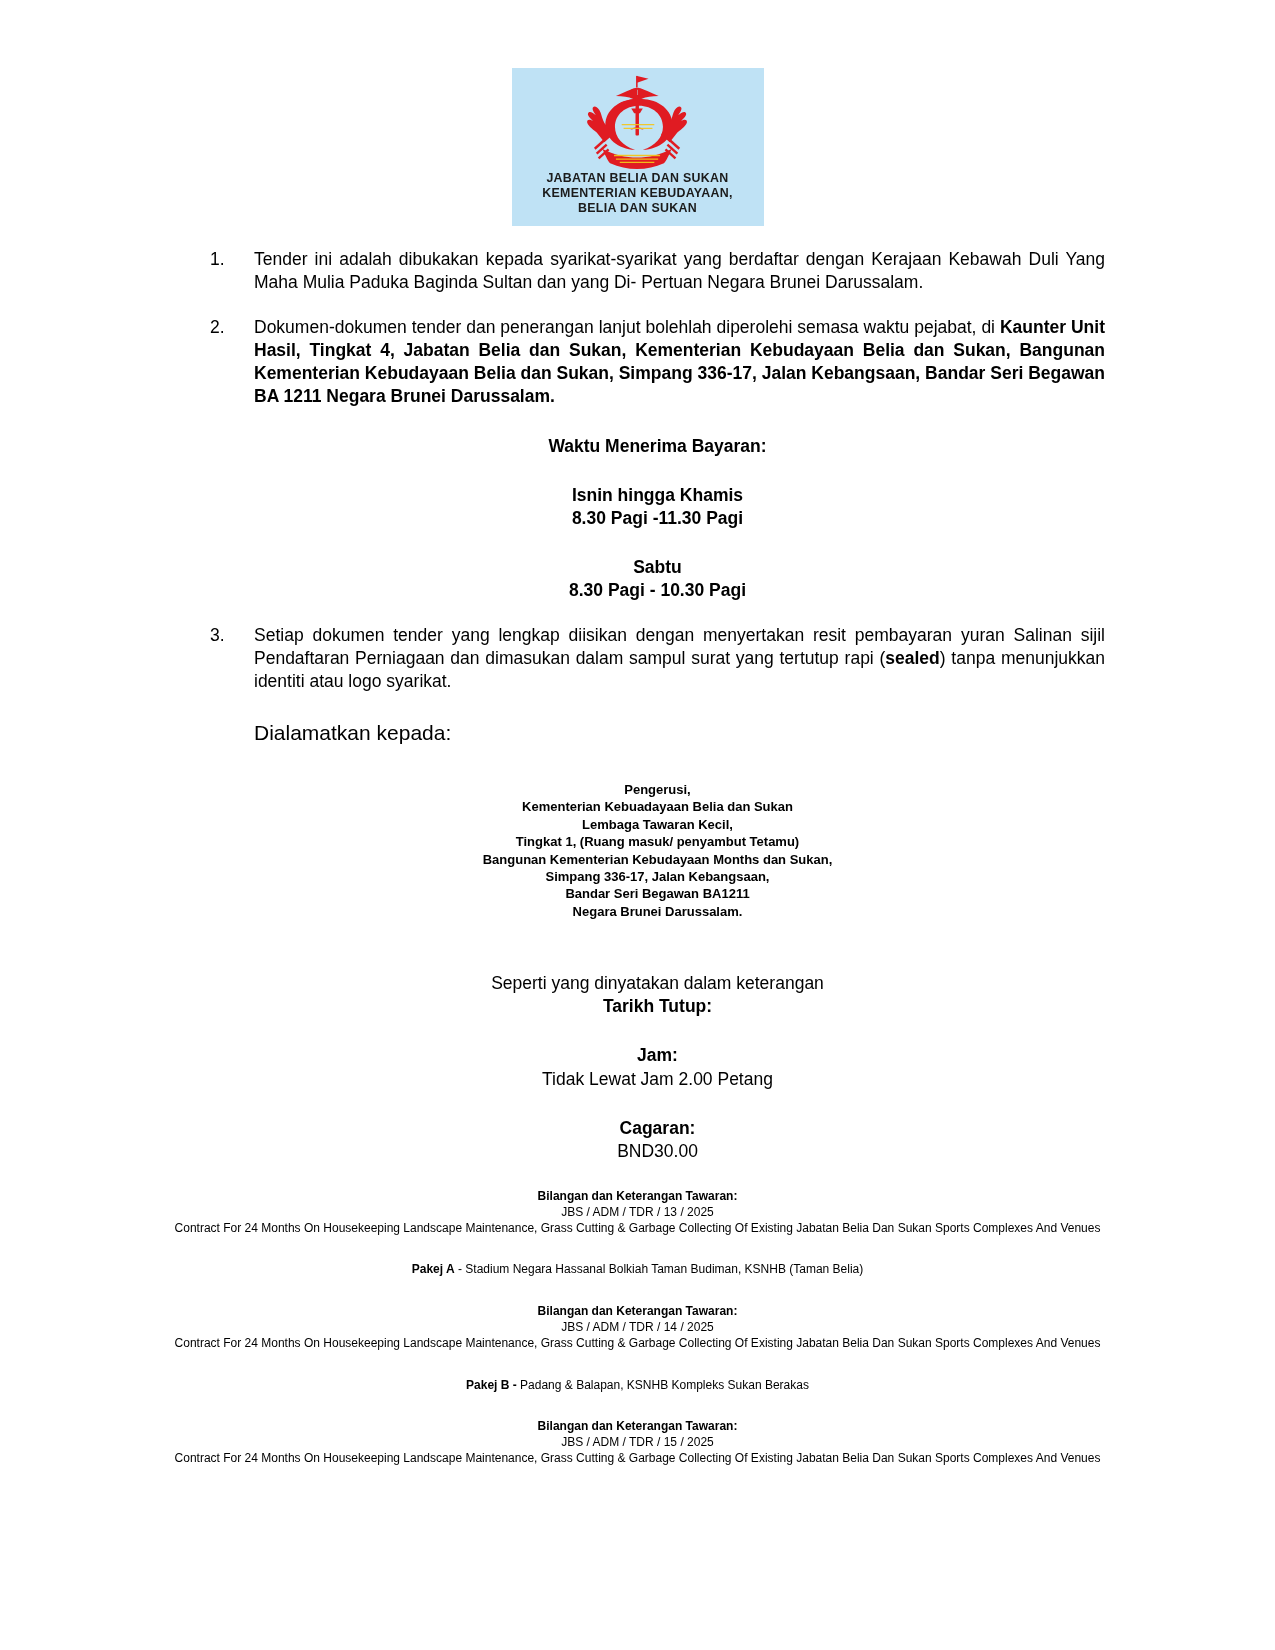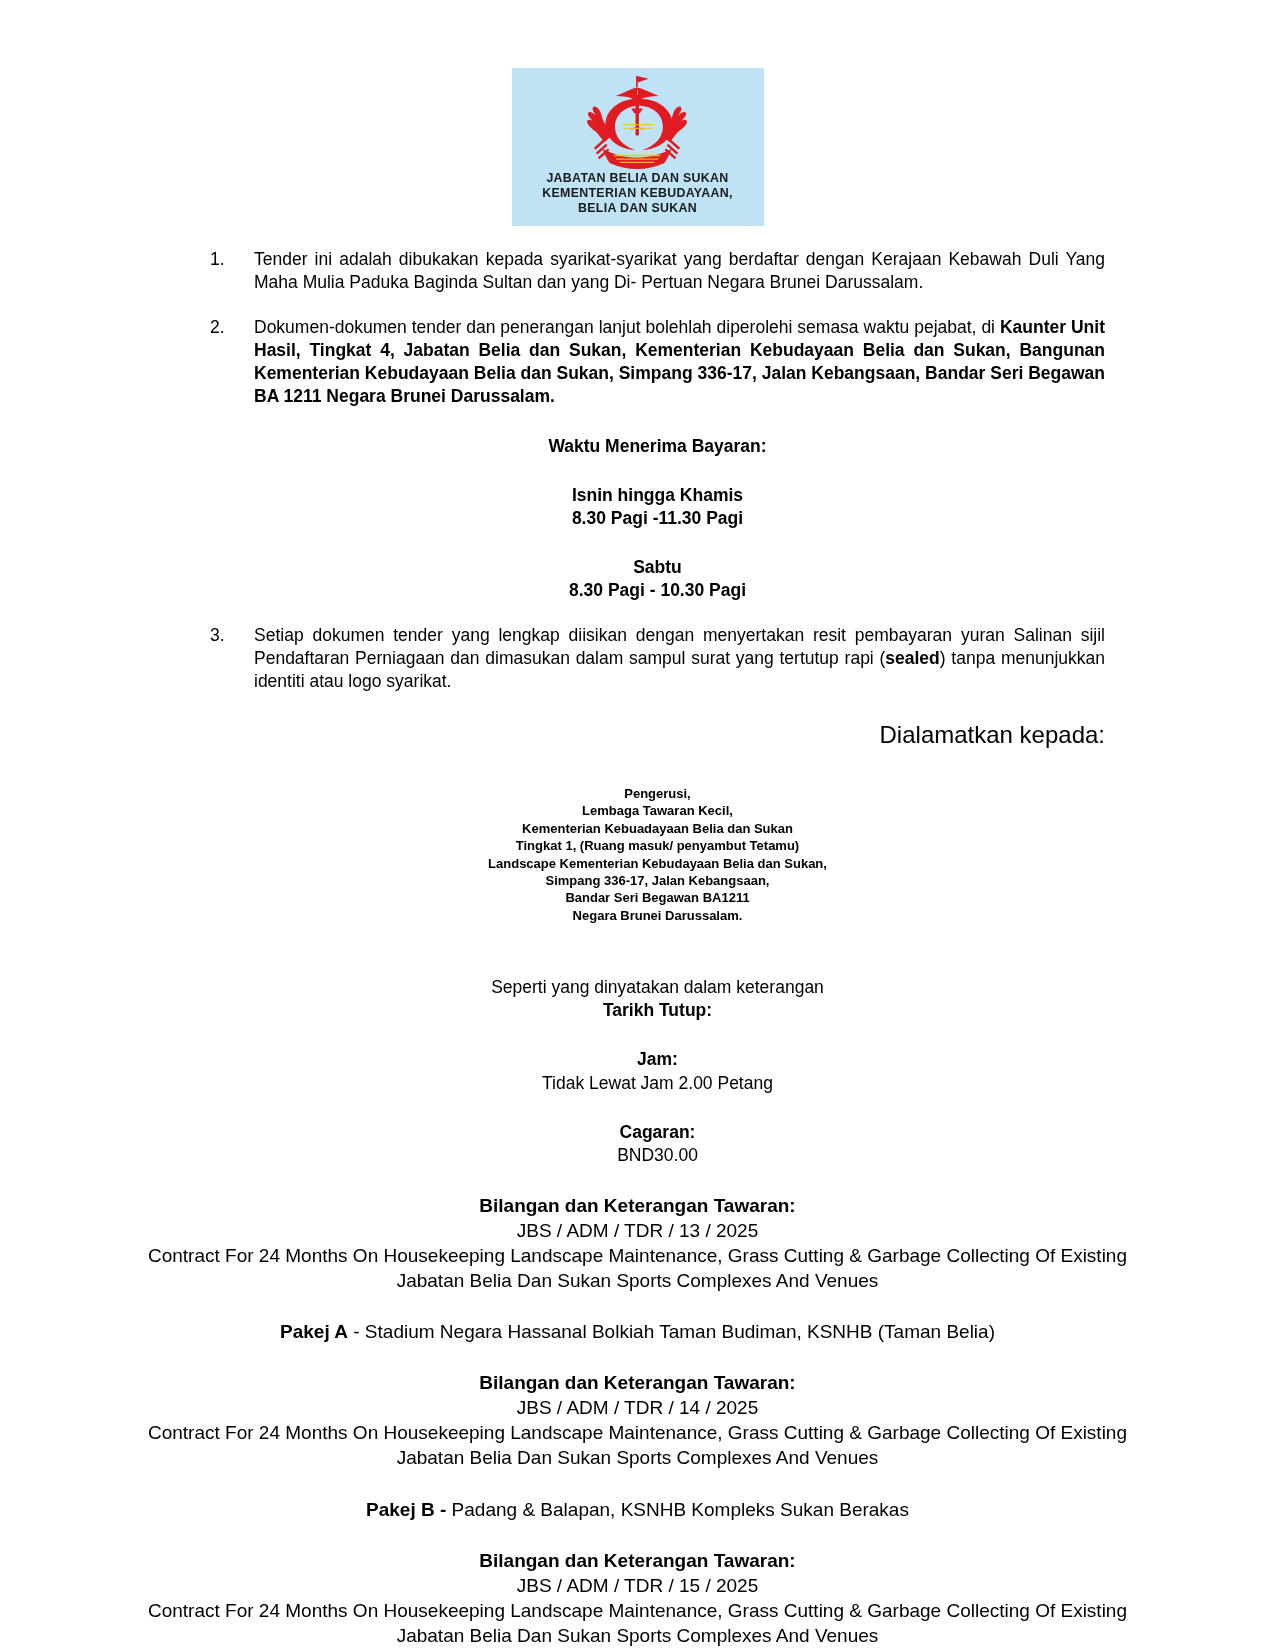--- a/index.html
+++ b/index.html
@@ -85,32 +85,31 @@
     text-align: center;
     font-size: 17.5px;
     line-height: 1.32;
   }
   .center.bold { font-weight: bold; }
   .gap-md { height: 26px; }
   .gap-lg { height: 34px; }
 
   .left-note {
     padding-left: 44px;
-    font-size: 24px;
-    line-height: 1.32;
-    text-align: right;
+    font-size: 21px;
+    line-height: 1.32;
   }
 
   .block-lines div { font-size: 13px; line-height: 1.34; }
 
   .wide {
     padding: 0 22px;
     box-sizing: border-box;
   }
-  .wide .center { font-size: 19px; }
+  .wide .center { font-size: 12px; }
 </style>
 </head>
 <body>
 
 <div class="page">
 
   <div class="logo-wrap">
     <div class="logo-box">
       <div class="crest">
         <svg viewBox="0 0 130 100" width="126" height="96" xmlns="http://www.w3.org/2000/svg">
@@ -189,24 +188,24 @@
     </div>
 
     <div class="gap-md"></div>
 
     <div class="left-note">Dialamatkan kepada:</div>
 
     <div class="gap-lg"></div>
 
     <div class="block-lines">
       <div class="center bold">Pengerusi,</div>
+      <div class="center bold">Kementerian Kebuadayaan Belia dan Sukan</div>
       <div class="center bold">Lembaga Tawaran Kecil,</div>
-      <div class="center bold">Kementerian Kebuadayaan Belia dan Sukan</div>
       <div class="center bold">Tingkat 1, (Ruang masuk/ penyambut Tetamu)</div>
-      <div class="center bold">Landscape Kementerian Kebudayaan Belia dan Sukan,</div>
+      <div class="center bold">Bangunan Kementerian Kebudayaan Months dan Sukan,</div>
       <div class="center bold">Simpang 336-17, Jalan Kebangsaan,</div>
       <div class="center bold">Bandar Seri Begawan BA1211</div>
       <div class="center bold">Negara Brunei Darussalam.</div>
     </div>
 
     <div class="gap-md"></div>
 
     <div class="gap-md"></div>
     <div class="center">Seperti yang dinyatakan dalam keterangan</div>
     <div class="center bold">Tarikh Tutup:</div>

